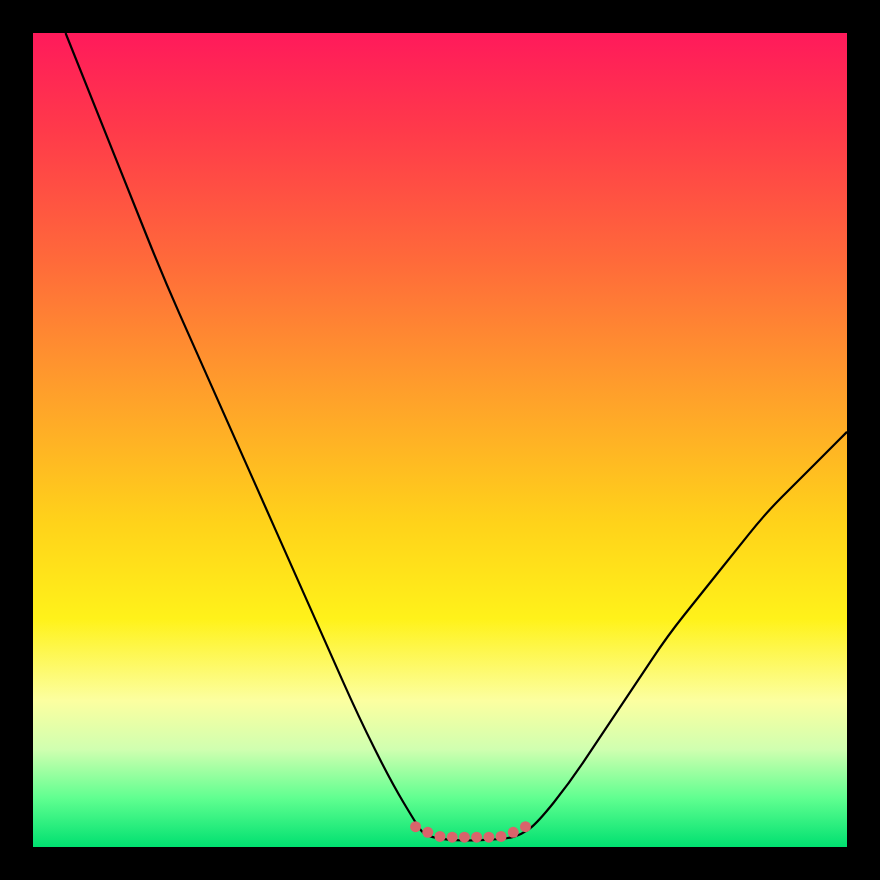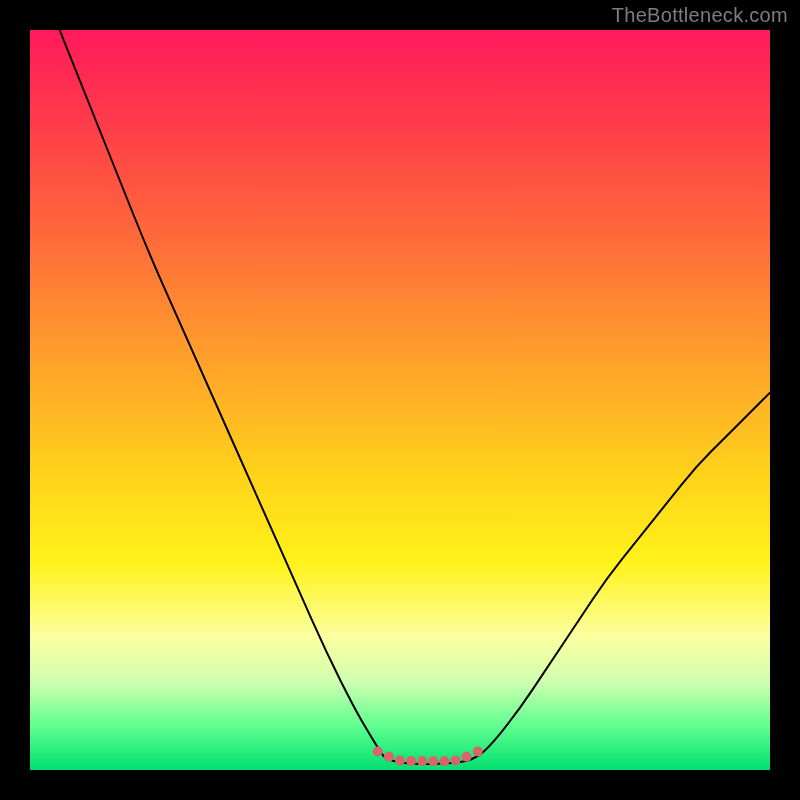--- a/index.html
+++ b/index.html
@@ -57,21 +57,20 @@
     font-size: 20px;
     letter-spacing: 0.3px;
     font-weight: 500;
     user-select: none;
   }
 </style>
 </head>
 <body>
 
 <div class="frame">
-  <div class="watermark">TheBottleneck.com</div>
   <div class="plot-area">
     <div class="gradient-bg"></div>
     <svg class="svg-layer" viewBox="0 0 740 740" preserveAspectRatio="none">
       <path id="curve-path" fill="none" stroke="#000000" stroke-width="2" d="M29.6,0 Q59.2,74 74,111 Q88.8,148 103.6,185 Q118.4,222 133.2,255.3 Q148,288.6 162.8,321.9 Q177.6,355.2 192.4,388.5 Q207.20000000000002,421.8 222,455.1 Q236.8,488.4 251.6,521.7 Q266.4,555 281.2,588.3 Q296,621.6 310.8,651.2 Q325.6,680.8 336.7,699.3 Q347.79999999999995,717.8 351.5,723.3499999999999 Q355.2,728.9 362.6,730.75 Q370,732.6 377.4,733.34 Q384.8,734.08 392.20000000000005,734.08 Q399.6,734.08 407,733.71 Q414.40000000000003,733.34 421.8,732.97 Q429.2,732.6 436.6,730.75 Q444,728.9 451.4,723.3499999999999 Q458.8,717.8 473.6,699.3 Q488.40000000000003,680.8 503.20000000000005,658.5999999999999 Q518,636.4 532.8,614.2 Q547.6,592 562.4000000000001,569.8 Q577.2,547.6 592,529.1 Q606.8,510.6 621.5999999999999,492.1 Q636.4,473.6 651.2,455.1 Q666,436.6 680.8,421.8 Q695.5999999999999,407 710.3999999999999,392.20000000000005 Q725.1999999999999,377.40000000000003 732.5999999999999,370 T740,362.59999999999997"></path>
       <g id="markers-group">
           <circle cx="347.79999999999995" cy="721.5" r="5" fill="#d9646b"></circle>
           <circle cx="358.9" cy="726.68" r="5" fill="#d9646b"></circle>
           <circle cx="370" cy="730.38" r="5" fill="#d9646b"></circle>
           <circle cx="381.1" cy="731.12" r="5" fill="#d9646b"></circle>
           <circle cx="392.20000000000005" cy="731.12" r="5" fill="#d9646b"></circle>

